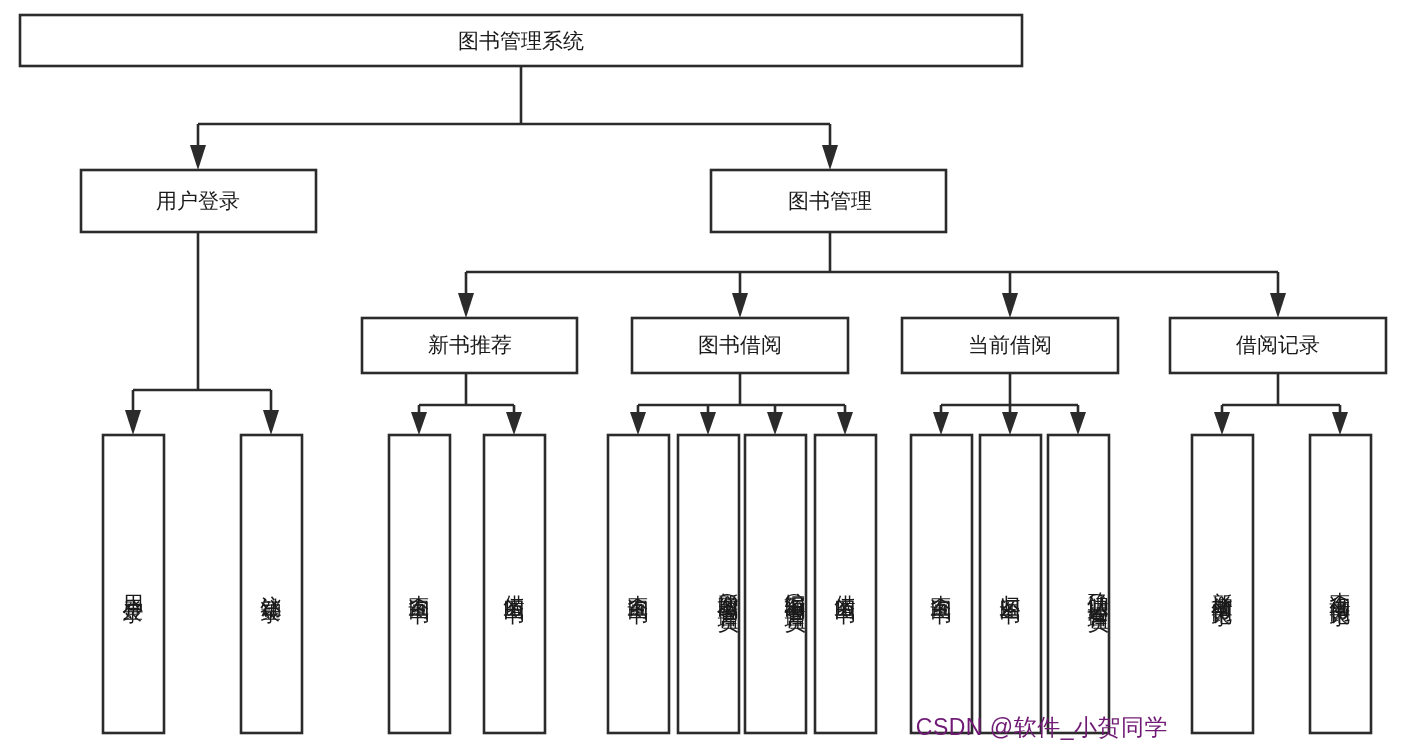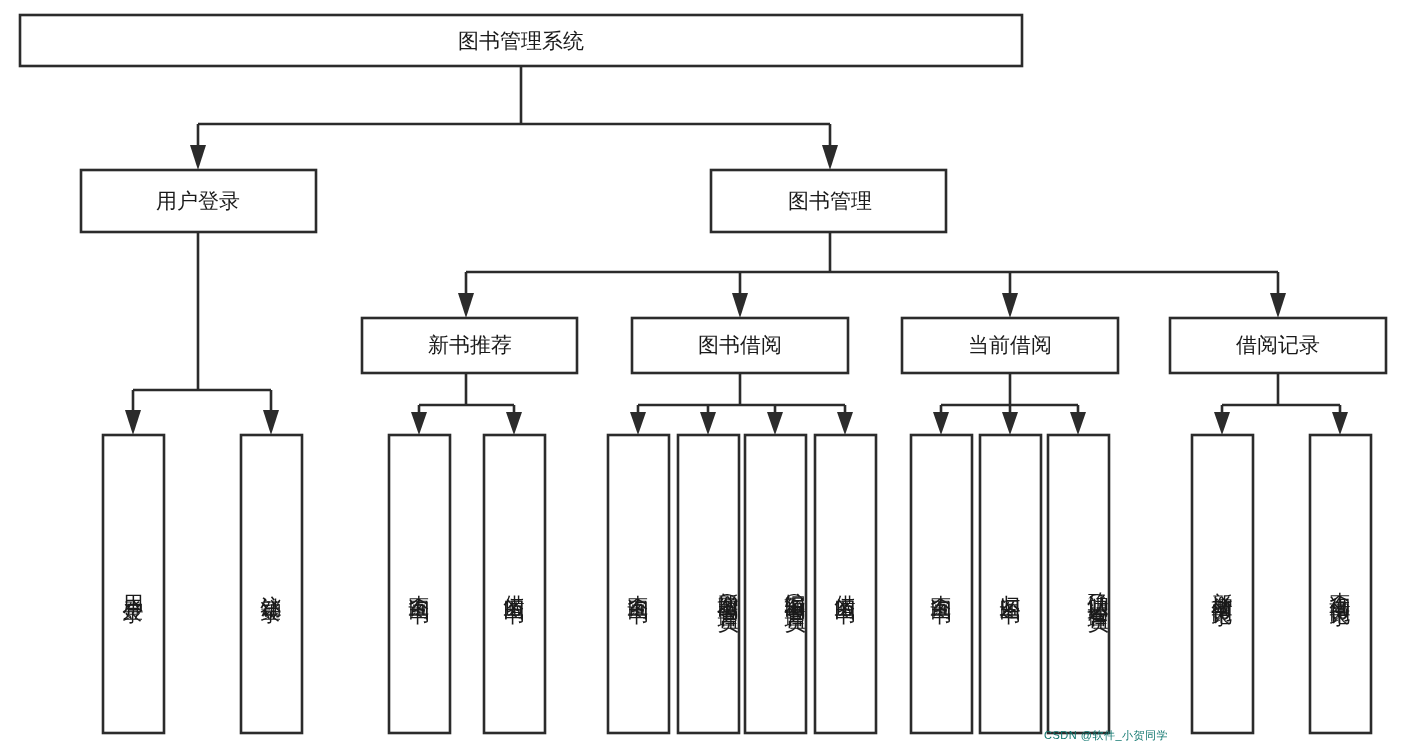--- a/index.html
+++ b/index.html
@@ -66,22 +66,22 @@
     pointer-events: none;
   }
   .leaf-label.centered {
     align-items: center;
   }
   .watermark {
     position: absolute;
     right: 8px;
     bottom: 4px;
     font-family: "Liberation Sans", "DejaVu Sans", sans-serif;
-    font-size: 11px;
-    color: #0f766e;
+    font-size: 23px;
+    color: #701a75;
     letter-spacing: 0.5px;
     white-space: nowrap;
     user-select: none;
   }
 </style>
 </head>
 <body>
 
 <div id="diagram-root">
 

